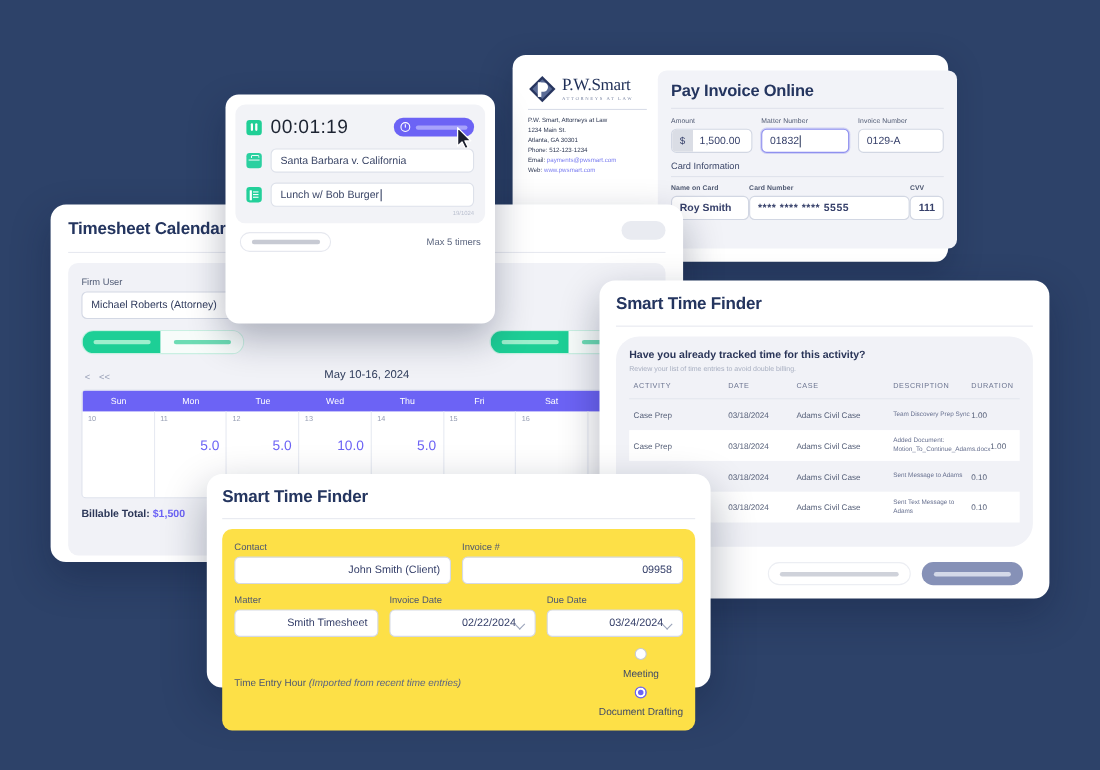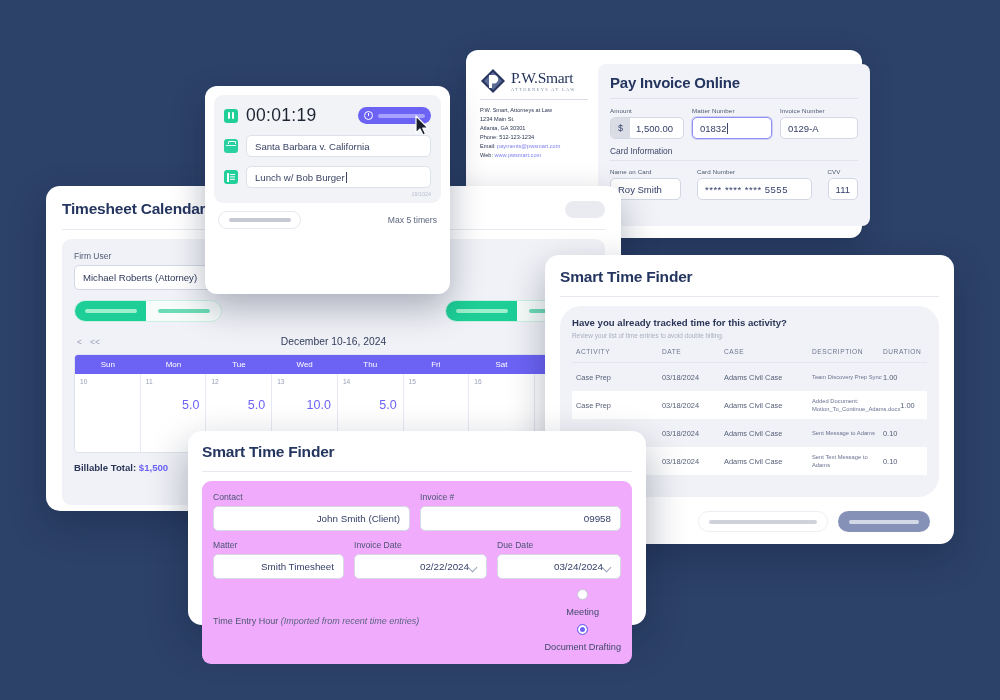--- a/index.html
+++ b/index.html
@@ -40,21 +40,21 @@
   .inv-amount { flex: 0 0 74px; }
   .amt-box { display: flex; height: 22px; border: 1px solid #d2d7e3; border-radius: 5px; overflow: hidden; background: #fff; }
   .amt-sym { width: 19px; background: #dadde5; color: #36406a; font-size: 9px; display: flex; align-items: center; justify-content: center; }
   .amt-val { flex: 1; display: flex; align-items: center; padding-left: 6px; font-size: 9.5px; color: #36406a; }
   .in-box { height: 22px; border: 1px solid #d2d7e3; border-radius: 5px; background: #fff; display: flex; align-items: center; padding: 0 7px; font-size: 9.5px; color: #36406a; }
   .in-box.focus { border-color: #8f90ef; box-shadow: 0 0 0 1px rgba(143,144,239,.35); }
   .inv-matter { flex: 0 0 80px; }
   .inv-invnum { flex: 0 0 78px; }
   .card-info-hd { font-size: 8.4px; color: #3b4668; margin: 7px 0 4px; }
   .card-info-rule { height: 1px; background: #e0e3ec; margin-bottom: 7px; }
-  .inv-row2 { display: flex; gap: 16px; }
+  .inv-row2 { display: flex; gap: 0; font-weight: bold; }
   .f-name { flex: 0 0 71px; }
   .f-num { flex: 1; }
   .f-cvv { flex: 0 0 28px; }
   .mono-dots { letter-spacing: .5px; }
 
   
   #timesheet-card {
     left: 46px; top: 186px; width: 575px; height: 325px;
     box-shadow: 0 14px 36px rgba(10,20,50,.30);
     padding: 14px 16px 0;
@@ -157,21 +157,21 @@
   .btn-ghost .seg-bar { width: 108px; height: 4px; background: #cfd2da; }
   .btn-solid { width: 92px; height: 21px; border-radius: 11px; background: #8691b7; display: flex; align-items: center; justify-content: center; }
   .btn-solid .seg-bar { width: 70px; height: 4px; background: #d4d9e8; }
 
   
   #stf-bottom {
     left: 188px; top: 431px; width: 458px; height: 194px;
     box-shadow: 0 16px 40px rgba(10,20,50,.33);
     padding: 12px 14px 0;
   }
-  .f-panel { background: #f0abfc; border-radius: 9px; padding: 11px 11px 12px; }
+  .f-panel { background: #fde047; border-radius: 9px; padding: 11px 11px 12px; }
   .f-row { display: flex; gap: 10px; }
   .f-row + .f-row { margin-top: 9px; }
   .f-label { font-size: 8.6px; color: #4b5570; margin-bottom: 4px; }
   .f-input { height: 25px; background: #fff; border: 1px solid #d5d9e4; border-radius: 5px; display: flex; align-items: center; padding: 0 9px; font-size: 9.8px; color: #36406a; justify-content: flex-end; }
   .w-contact { flex: 0 0 197px; } .w-invoice { flex: 1; }
   .w-matter { flex: 0 0 131px; } .w-idate { flex: 0 0 133px; } .w-ddate { flex: 1; }
   .radio-row { display: flex; align-items: center; margin-top: 10px; }
   .teh { font-size: 9px; color: #4d5770; }
   .teh i { color: #5c6580; }
   .radios { margin-left: auto; display: flex; align-items: center; gap: 7px; font-size: 9.2px; color: #3f4967; flex-direction: column; }
@@ -298,21 +298,21 @@
             <span class="seg-bar"></span>
           </div>
       </div>
     </div>
 
     <div class="cal-nav">
       <div class="cal-nav-l">
         <span>&lt;</span>
         <span>&lt;&lt;</span>
       </div>
-      <div class="cal-month">December 10-16, 2024</div>
+      <div class="cal-month">May 10-16, 2024</div>
       <div class="cal-nav-r">
         <span>&gt;&gt;</span>
         <span>&gt;</span>
       </div>
     </div>
 
     <div class="cal-table">
       <div class="cal-hd">
         <div>Sun</div>
         <div>Mon</div>

